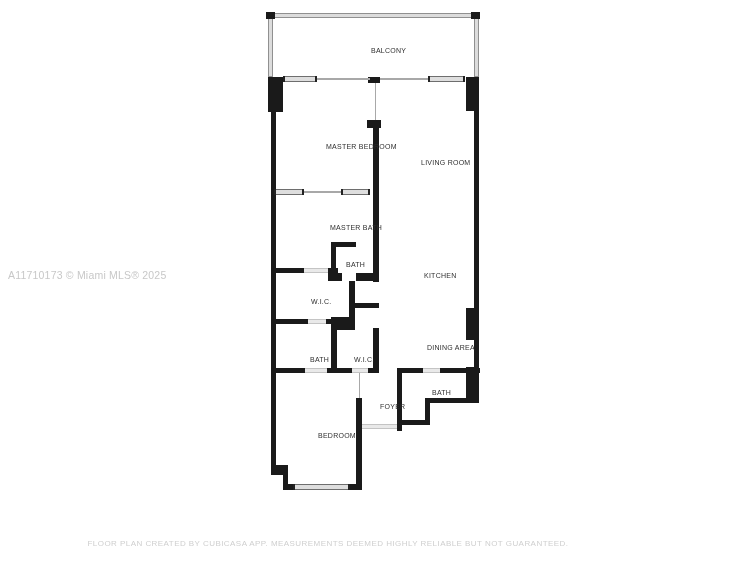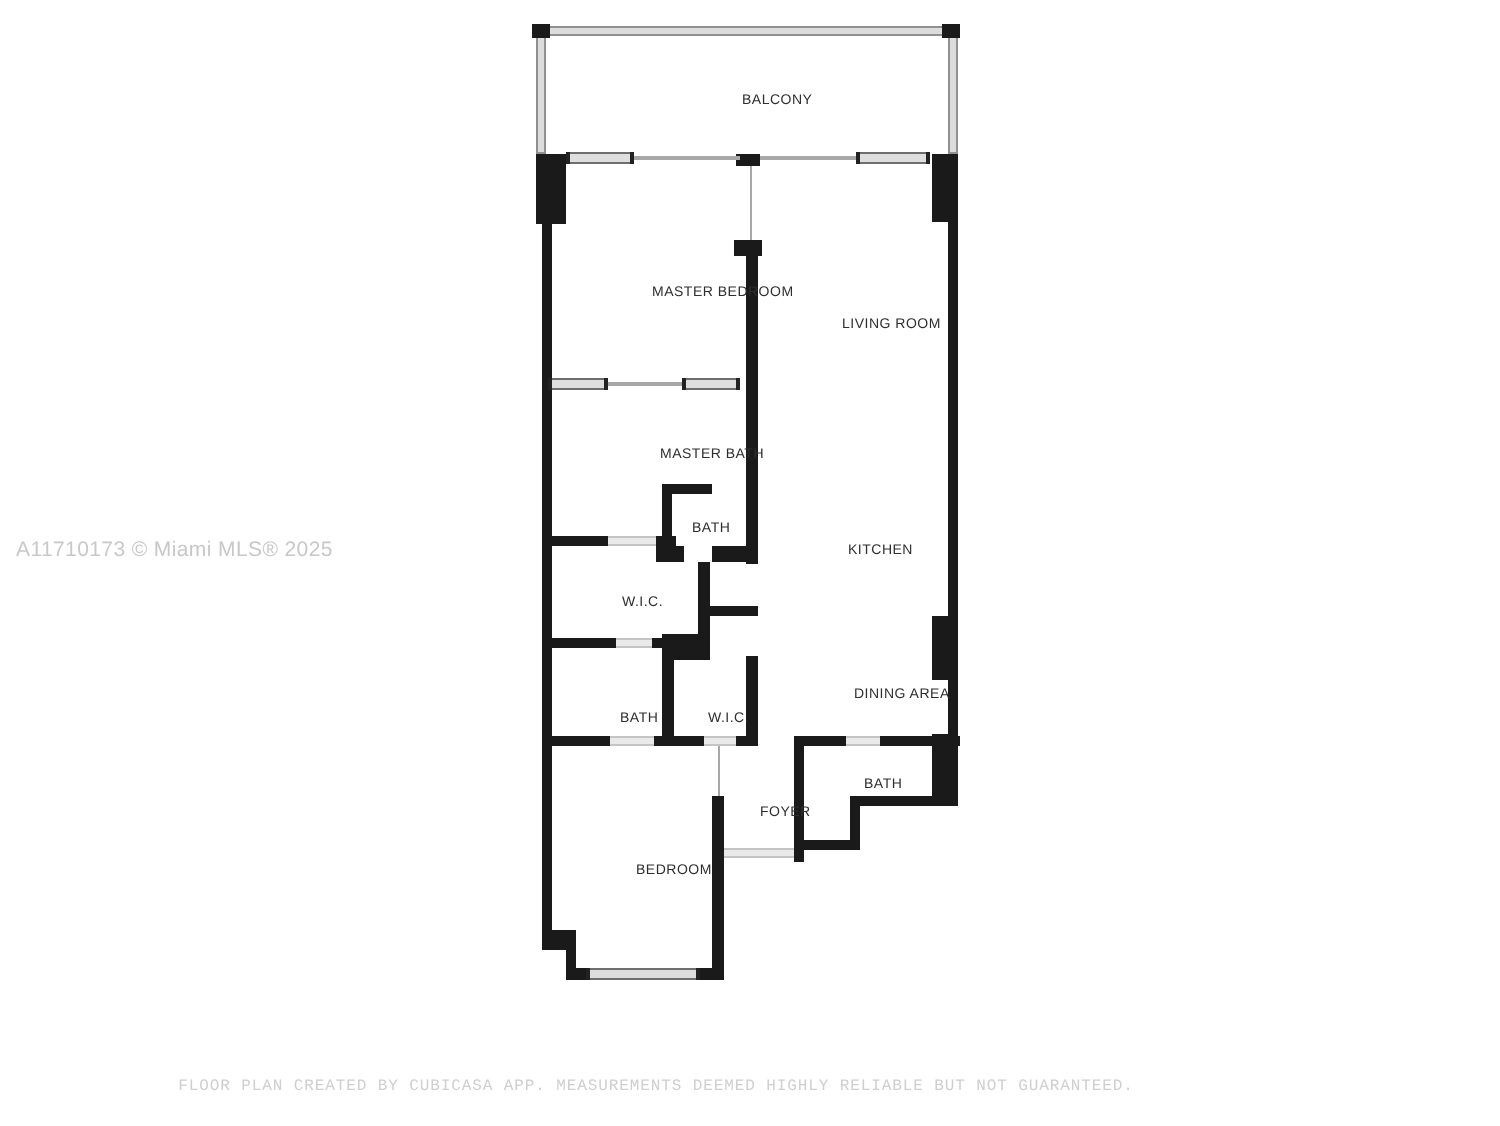--- a/index.html
+++ b/index.html
@@ -27,21 +27,21 @@
   .room-label{
     transform:translate(-50%,-50%);white-space:nowrap;font-size:7px;
     letter-spacing:.25px;color:var(--label);font-weight:400;
   }
   .watermark{
     position:absolute;left:8px;top:269px;font-size:10.5px;color:var(--watermark);
     letter-spacing:.2px;
   }
   .disclaimer{
     position:absolute;left:0;top:539px;width:656px;text-align:center;
-    font-size:8px;letter-spacing:.45px;color:var(--disclaimer);font-family:Liberation Mono, monospace;
+    font-size:8px;letter-spacing:.45px;color:var(--disclaimer);
   }
 </style>
 </head>
 <body>
 
 <div id="canvas">
   <div id="plan">
       <div class="wall" style="left: 268px; top: 77px; width: 15px; height: 35px;"></div>
       <div class="wall" style="left: 271px; top: 112px; width: 5px; height: 358px;"></div>
       <div class="wall" style="left: 271px; top: 465px; width: 17px; height: 10px;"></div>

